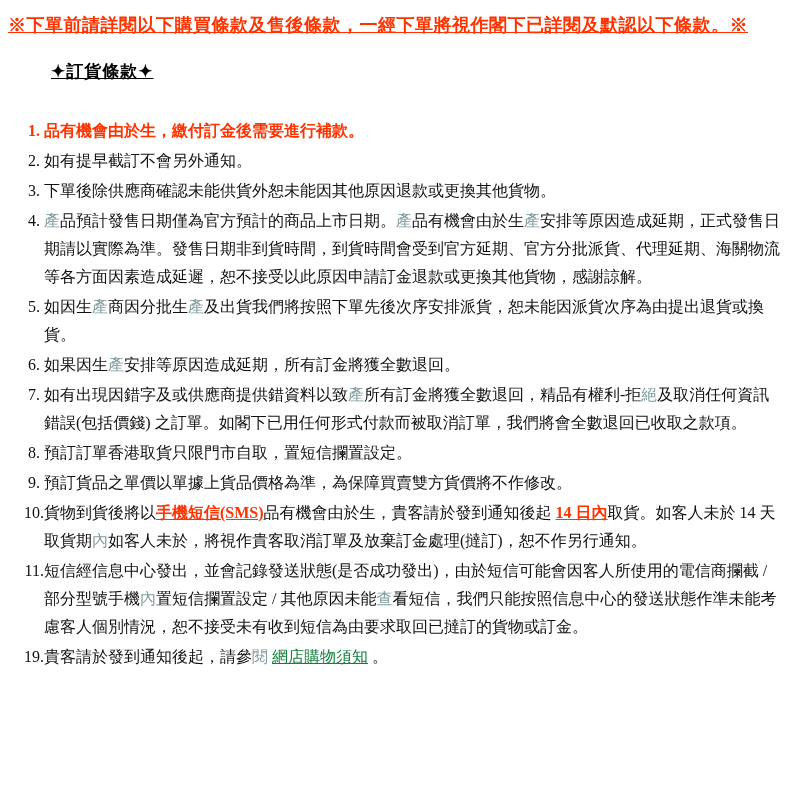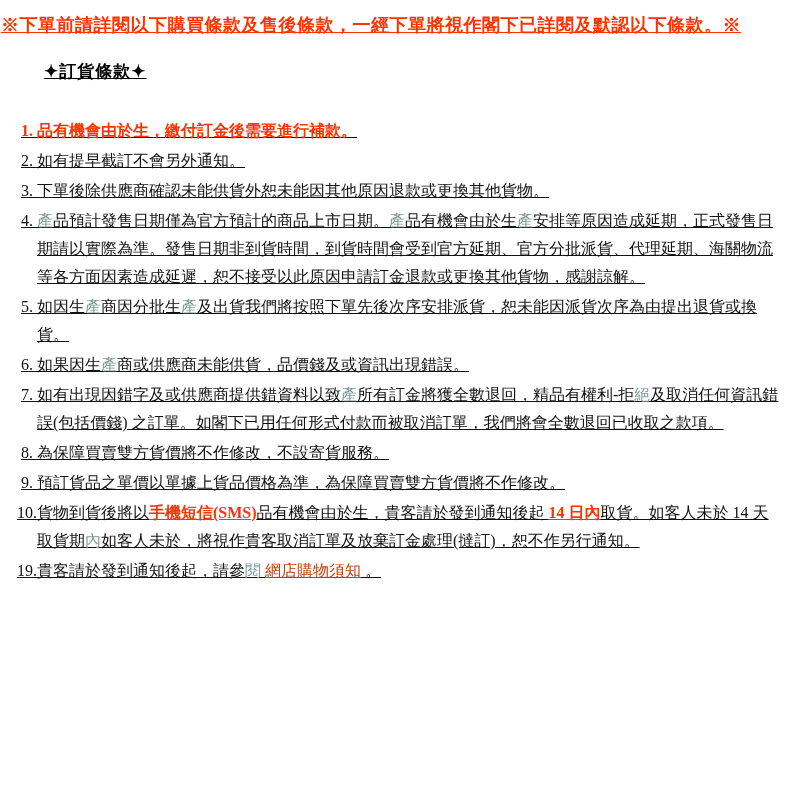--- a/index.html
+++ b/index.html
@@ -1,40 +1,40 @@
 <!DOCTYPE html>
 <html><head>
 <meta charset="utf-8">
 <style>
   html,body{margin:0;padding:0;}
   body{
     width:809px;height:812px;background:#ffffff;overflow:hidden;
     font-family:"Liberation Serif","DejaVu Serif",serif;color:#111111;
   }
-  .page{padding:14px 10px 0 1px;text-decoration:underline;}
+  .page{padding:14px 10px 0 8px;}
   .warning-header{
     color:#ff3300;font-size:18px;font-weight:bold;line-height:22px;
     text-decoration:underline;letter-spacing:0.5px;
   }
   .section-title{
     display:inline-block;margin-top:24px;font-size:17px;font-weight:bold;
     text-decoration:underline;letter-spacing:1px;color:#000000;margin-left:43px;
   }
   .terms-list{margin-top:34px;}
   .term-item{
     display:flex;align-items:flex-start;font-size:16px;line-height:28px;
     margin-bottom:2px;
   }
   .term-marker{flex:0 0 36px;text-align:right;white-space:pre;color:#111111;}
   .term-content{flex:1;padding-right:16px;word-break:break-all;}
   .item-red .term-marker{color:#ff3300;font-weight:bold;}
   .seg-red{color:#ff3300;font-weight:bold;}
   .seg-redline{color:#ff3300;font-weight:bold;text-decoration:underline;}
   .seg-fb{color:#7f9c9c;}
-  .seg-link{color:#c2410c;text-decoration:underline;cursor:pointer;}
+  .seg-link{color:#15803d;text-decoration:underline;cursor:pointer;}
 </style>
 </head>
 <body>
 
 <div class="page">
 
   <div class="warning-header">※下單前請詳閱以下購買條款及售後條款，一經下單將視作閣下已詳閱及默認以下條款。※</div>
 
   <div class="section-title">✦訂貨條款✦</div>
 
@@ -60,43 +60,47 @@
       <span class="term-content"><span class="seg-fb">產</span><span>品預計發售日期僅為官方預計的商品上市日期。</span><span class="seg-fb">產</span><span>品有機會由於生</span><span class="seg-fb">產</span><span>安排等原因造成延期，正式發售日期請以實際為準。發售日期非到貨時間，到貨時間會受到官方延期、官方分批派貨、代理延期、海關物流等各方面因素造成延遲，恕不接受以此原因申請訂金退款或更換其他貨物，感謝諒解。</span></span>
     </div>
 
     <div class="term-item">
       <span class="term-marker">5. </span>
       <span class="term-content"><span>如因生</span><span class="seg-fb">產</span><span>商因分批生</span><span class="seg-fb">產</span><span>及出貨我們將按照下單先後次序安排派貨，恕未能因派貨次序為由提出退貨或換貨。</span></span>
     </div>
 
     <div class="term-item">
       <span class="term-marker">6. </span>
-      <span class="term-content"><span>如果因生</span><span class="seg-fb">產</span><span>商或供應商未能供貨，品價錢及或資訊出現錯誤。</span></span>
+      <span class="term-content"><span>如果因生</span><span class="seg-fb">產</span><span>安排等原因造成延期，所有訂金將獲全數退回。</span></span>
     </div>
 
     <div class="term-item">
       <span class="term-marker">7. </span>
       <span class="term-content"><span>如有出現因錯字及或供應商提供錯資料以致</span><span class="seg-fb">產</span><span>所有訂金將獲全數退回，精品有權利-拒</span><span class="seg-fb">絕</span><span>及取消任何資訊錯誤(包括價錢) 之訂單。如閣下已用任何形式付款而被取消訂單，我們將會全數退回已收取之款項。</span></span>
     </div>
 
     <div class="term-item">
       <span class="term-marker">8. </span>
-      <span class="term-content"><span>為保障買賣雙方貨價將不作修改，不設寄貨服務。</span></span>
+      <span class="term-content"><span>預訂訂單香港取貨只限門市自取，置短信攔置設定。</span></span>
     </div>
 
     <div class="term-item">
       <span class="term-marker">9. </span>
       <span class="term-content"><span>預訂貨品之單價以單據上貨品價格為準，為保障買賣雙方貨價將不作修改。</span></span>
     </div>
 
     <div class="term-item">
       <span class="term-marker">10.</span>
       <span class="term-content"><span>貨物到貨後將以</span><span class="seg-redline">手機短信(SMS)</span><span>品有機會由於生，貴客請於發到通知後起 </span><span class="seg-redline">14 日內</span><span>取貨。如客人未於 14 天取貨期</span><span class="seg-fb">內</span><span>如客人未於，將視作貴客取消訂單及放棄訂金處理(撻訂)，恕不作另行通知。</span></span>
     </div>
 
+    <div class="term-item">
+      <span class="term-marker">11.</span>
+      <span class="term-content"><span>短信經信息中心發出，並會記錄發送狀態(是否成功發出)，由於短信可能會因客人所使用的電信商攔截 / 部分型號手機</span><span class="seg-fb">內</span><span>置短信攔置設定 / 其他原因未能</span><span class="seg-fb">查</span><span>看短信，我們只能按照信息中心的發送狀態作準未能考慮客人個別情況，恕不接受未有收到短信為由要求取回已撻訂的貨物或訂金。</span></span>
+    </div>
 
     <div class="term-item">
       <span class="term-marker">19.</span>
       <span class="term-content"><span>貴客請於發到通知後起，請參</span><span class="seg-fb">閱</span><span> </span><span class="seg-link">網店購物須知</span><span> 。</span></span>
     </div>
 
   </div>
 </div>
 
 </body></html>

